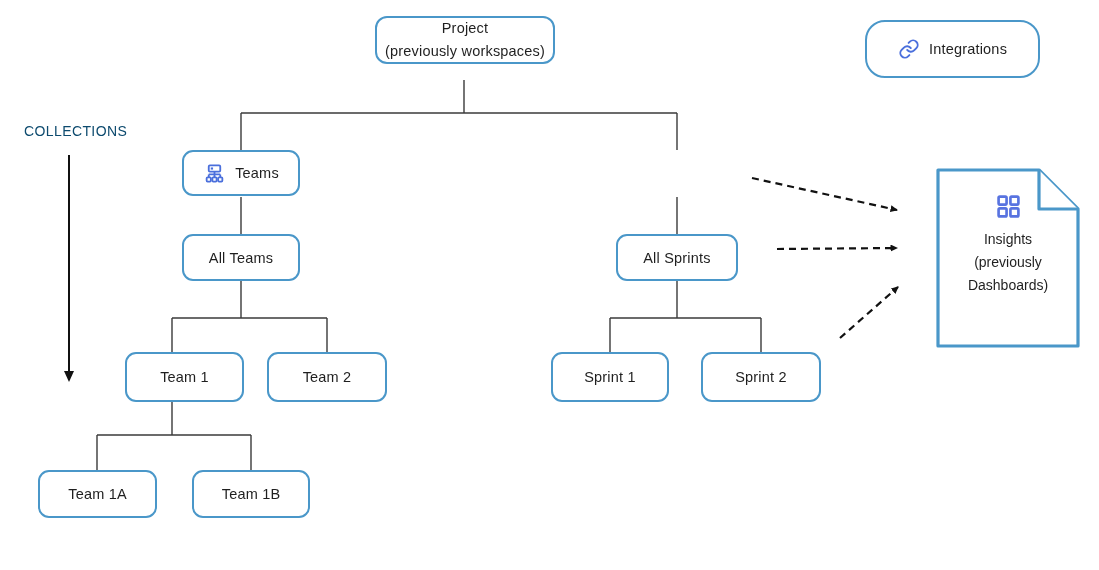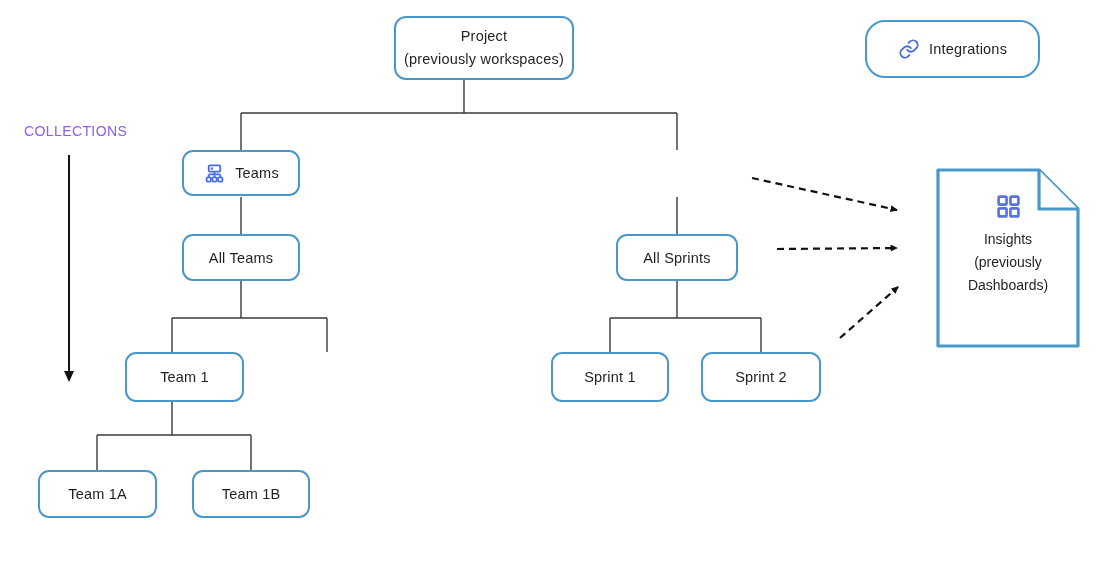--- a/index.html
+++ b/index.html
@@ -17,35 +17,35 @@
     background:#ffffff;
     border:2px solid #4a97c9;
     border-radius:11px;
     display:flex;align-items:center;justify-content:center;
     font-size:14.5px;letter-spacing:.2px;
     box-sizing:border-box;
     gap:9px;
     z-index:2;
   }
   .node .nlabel{white-space:nowrap;}
-  .node-project{left:394px;top:16px;width:180px;height:64px;flex-direction:column;gap:2px;line-height:1.45;border-radius:12px;}
+  .node-project{left:375px;top:16px;width:180px;height:48px;flex-direction:column;gap:2px;line-height:1.45;border-radius:12px;}
   .node-integrations{left:865px;top:20px;width:175px;height:58px;border-radius:20px;}
   .node-teams{left:182px;top:150px;width:118px;height:46px;}
   .node-sprints{left:616px;top:150px;width:122px;height:47px;}
   .node-allteams{left:182px;top:234px;width:118px;height:47px;}
   .node-allsprints{left:616px;top:234px;width:122px;height:47px;}
   .node-team1{left:125px;top:352px;width:119px;height:50px;}
   .node-team2{left:267px;top:352px;width:120px;height:50px;}
   .node-sprint1{left:551px;top:352px;width:118px;height:50px;}
   .node-sprint2{left:701px;top:352px;width:120px;height:50px;}
   .node-team1a{left:38px;top:470px;width:119px;height:48px;}
   .node-team1b{left:192px;top:470px;width:118px;height:48px;}
   .collections-label{
     position:absolute;left:24px;top:123px;
-    font-size:14px;letter-spacing:.4px;color:#8b5cf6;
+    font-size:14px;letter-spacing:.4px;color:#0c4a6e;
   }
   .doc{
     position:absolute;left:935px;top:168px;width:146px;height:181px;z-index:2;
   }
   .doc-shape{position:absolute;left:0;top:0;}
   .doc-content{
     position:absolute;left:0;top:24px;width:146px;
     display:flex;flex-direction:column;align-items:center;gap:3px;
     font-size:14px;line-height:1.42;
   }
@@ -132,20 +132,23 @@
   <div class="node node-allteams">
     <span class="nlabel">All Teams</span>
   </div>
   <div class="node node-allsprints">
     <span class="nlabel">All Sprints</span>
   </div>
 
   <div class="node node-team1">
     <span class="nlabel">Team 1</span>
   </div>
+  <div class="node node-team2">
+    <span class="nlabel">Team 2</span>
+  </div>
 
   <div class="node node-sprint1">
     <span class="nlabel">Sprint 1</span>
   </div>
   <div class="node node-sprint2">
     <span class="nlabel">Sprint 2</span>
   </div>
 
   <div class="node node-team1a">
     <span class="nlabel">Team 1A</span>

